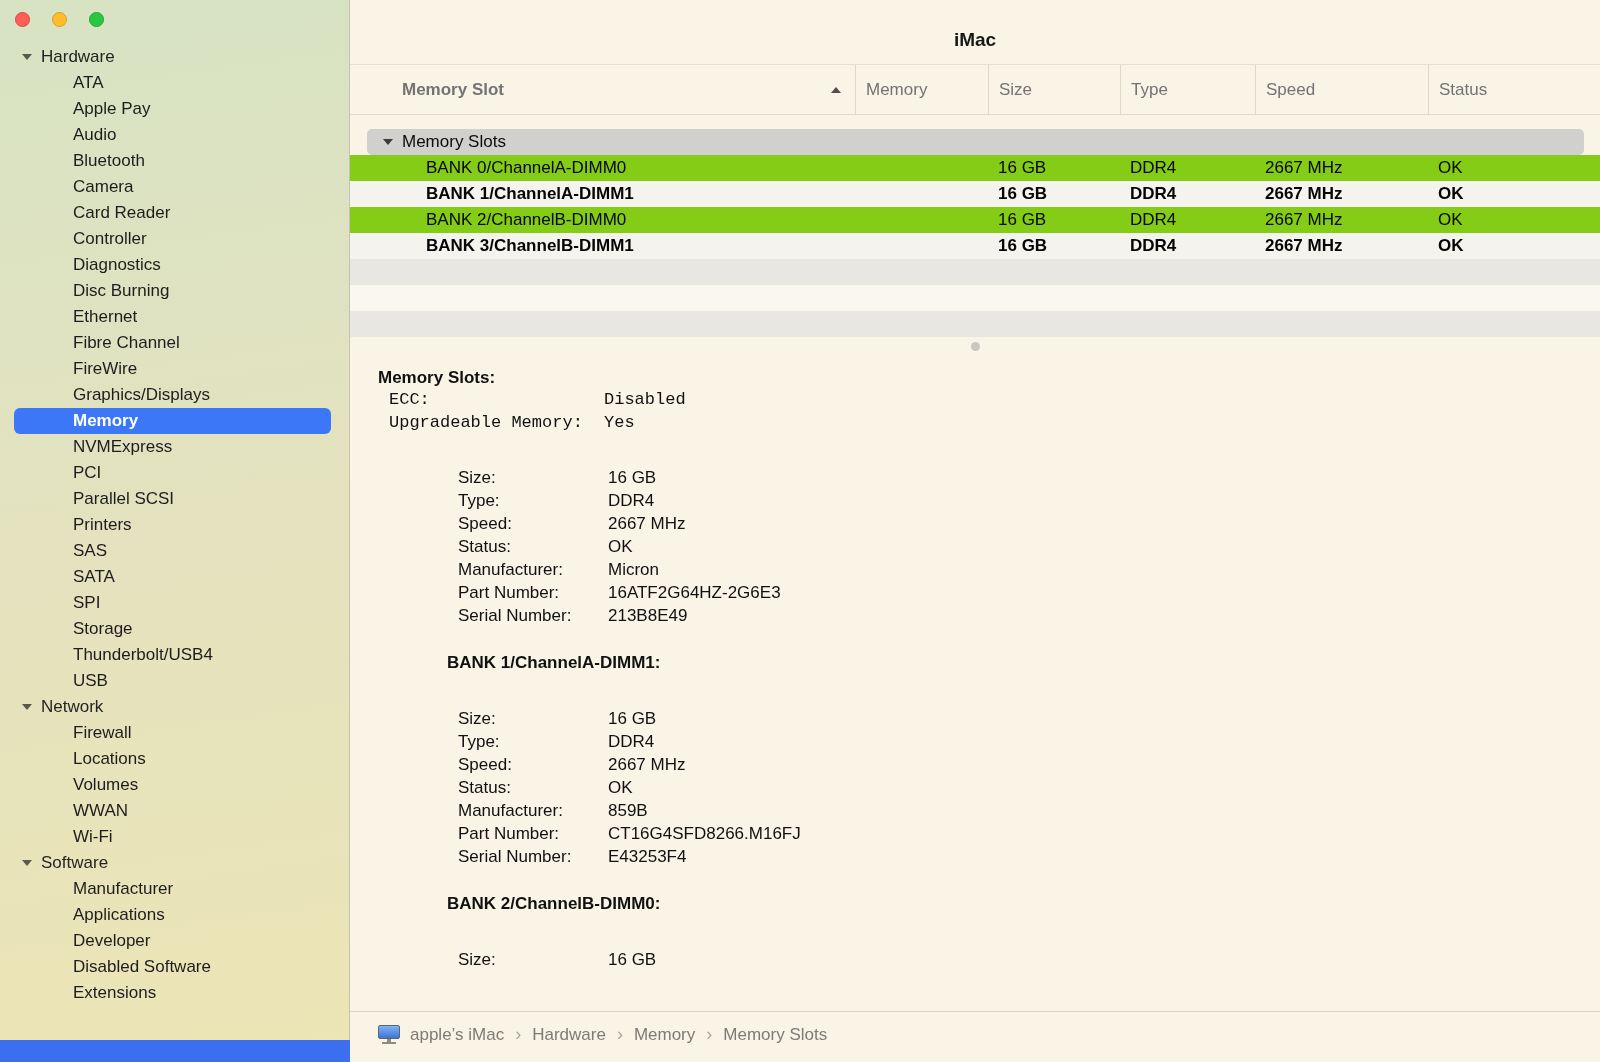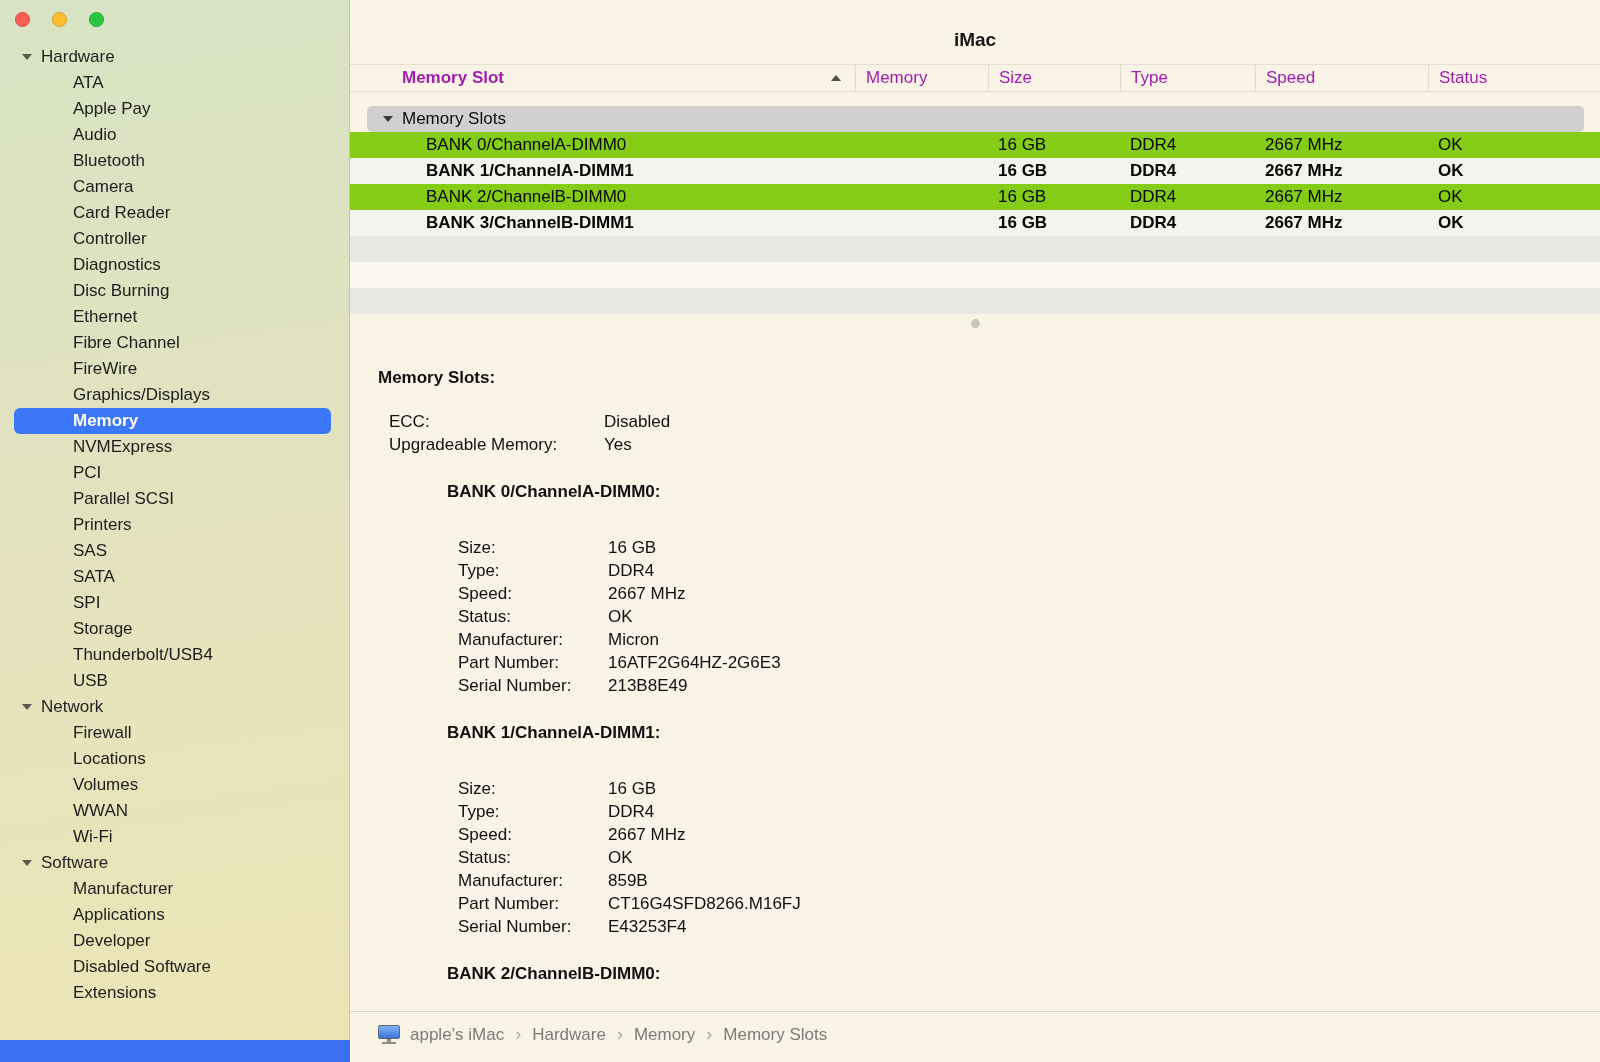--- a/index.html
+++ b/index.html
@@ -27,22 +27,22 @@
   .sidebar-bottom-strip { position:absolute; left:0; top:1040px; width:350px;
     height:22px; background:#3c6ff0; }
 
   
   .pane { position:absolute; left:350px; top:16px; width:1250px; height:1062px;
     background:#faf4e7; }
   .titlebar { height:48px; display:flex; align-items:center; justify-content:center;
     font-size:19px; font-weight:bold; color:#171717; }
 
   .grid-cols { display:grid; grid-template-columns:505px 133px 132px 135px 173px 1fr; }
-  .header-row { height:28px; border-top:1px solid #e6e0cf; border-bottom:1px solid #e0dac8;
-    align-items:stretch; font-size:17px; color:#a21caf; }
+  .header-row { height:51px; border-top:1px solid #e6e0cf; border-bottom:1px solid #e0dac8;
+    align-items:stretch; font-size:17px; color:#737373; }
   .hcell { display:flex; align-items:center; padding-left:10px; position:relative; }
   .hcell + .hcell { border-left:1px solid #ded9c9; }
   .hcell.first { padding-left:52px; font-weight:bold; }
   .sort { position:absolute; right:14px; width:0; height:0;
     border-left:5px solid transparent; border-right:5px solid transparent;
     border-bottom:6px solid #4e4e4a; }
 
   .rows { padding-top:14px; }
   .row { height:26px; align-items:center; font-size:17px; color:#050505; }
   .row .cell { padding-left:10px; white-space:nowrap; overflow:hidden; }
@@ -58,21 +58,21 @@
 
   .splitter { height:18px; position:relative; }
   .splitter .dot { position:absolute; left:50%; top:50%; width:9px; height:9px;
     margin:-4px 0 0 -4px; border-radius:50%; background:#c9c6c0; }
 
   
   .details { position:absolute; left:0; top:328px; width:1250px; height:667px;
     overflow:hidden; padding-left:28px; font-size:17px; }
   .detail-title { font-weight:bold; font-size:17px; margin-top:24px; }
   .kv { display:flex; line-height:23px; }
-  .summary { margin-top:22px; padding-left:11px; }
+  .summary { padding-left:11px;font-family:Liberation Mono, monospace; }
   .summary .k { width:215px; }
   .bank-h { font-weight:bold; margin-left:69px; margin-top:24px; line-height:24px; }
   .bank-props { margin-left:80px; margin-top:32px; }
   .bank-props .k { width:150px; }
 
   
   .bottombar { position:absolute; left:0; top:995px; width:1488px; height:46px;
     border-top:1px solid #d9d4c6; display:flex; align-items:center;
     padding-left:27px; gap:9px; font-size:17px; color:#7d7b74; }
   .crumb { color:#7d7b74; }
@@ -208,21 +208,20 @@
         <div class="kv">
           <div class="k">ECC:</div>
           <div class="v">Disabled</div>
         </div>
         <div class="kv">
           <div class="k">Upgradeable Memory:</div>
           <div class="v">Yes</div>
         </div>
       </div>
     <div>
-        <div class="bank-h">BANK 0/ChannelA-DIMM0:</div>
         <div class="bank-props">
           <div class="kv">
             <div class="k">Size:</div>
             <div class="v">16 GB</div>
           </div>
           <div class="kv">
             <div class="k">Type:</div>
             <div class="v">DDR4</div>
           </div>
           <div class="kv">

